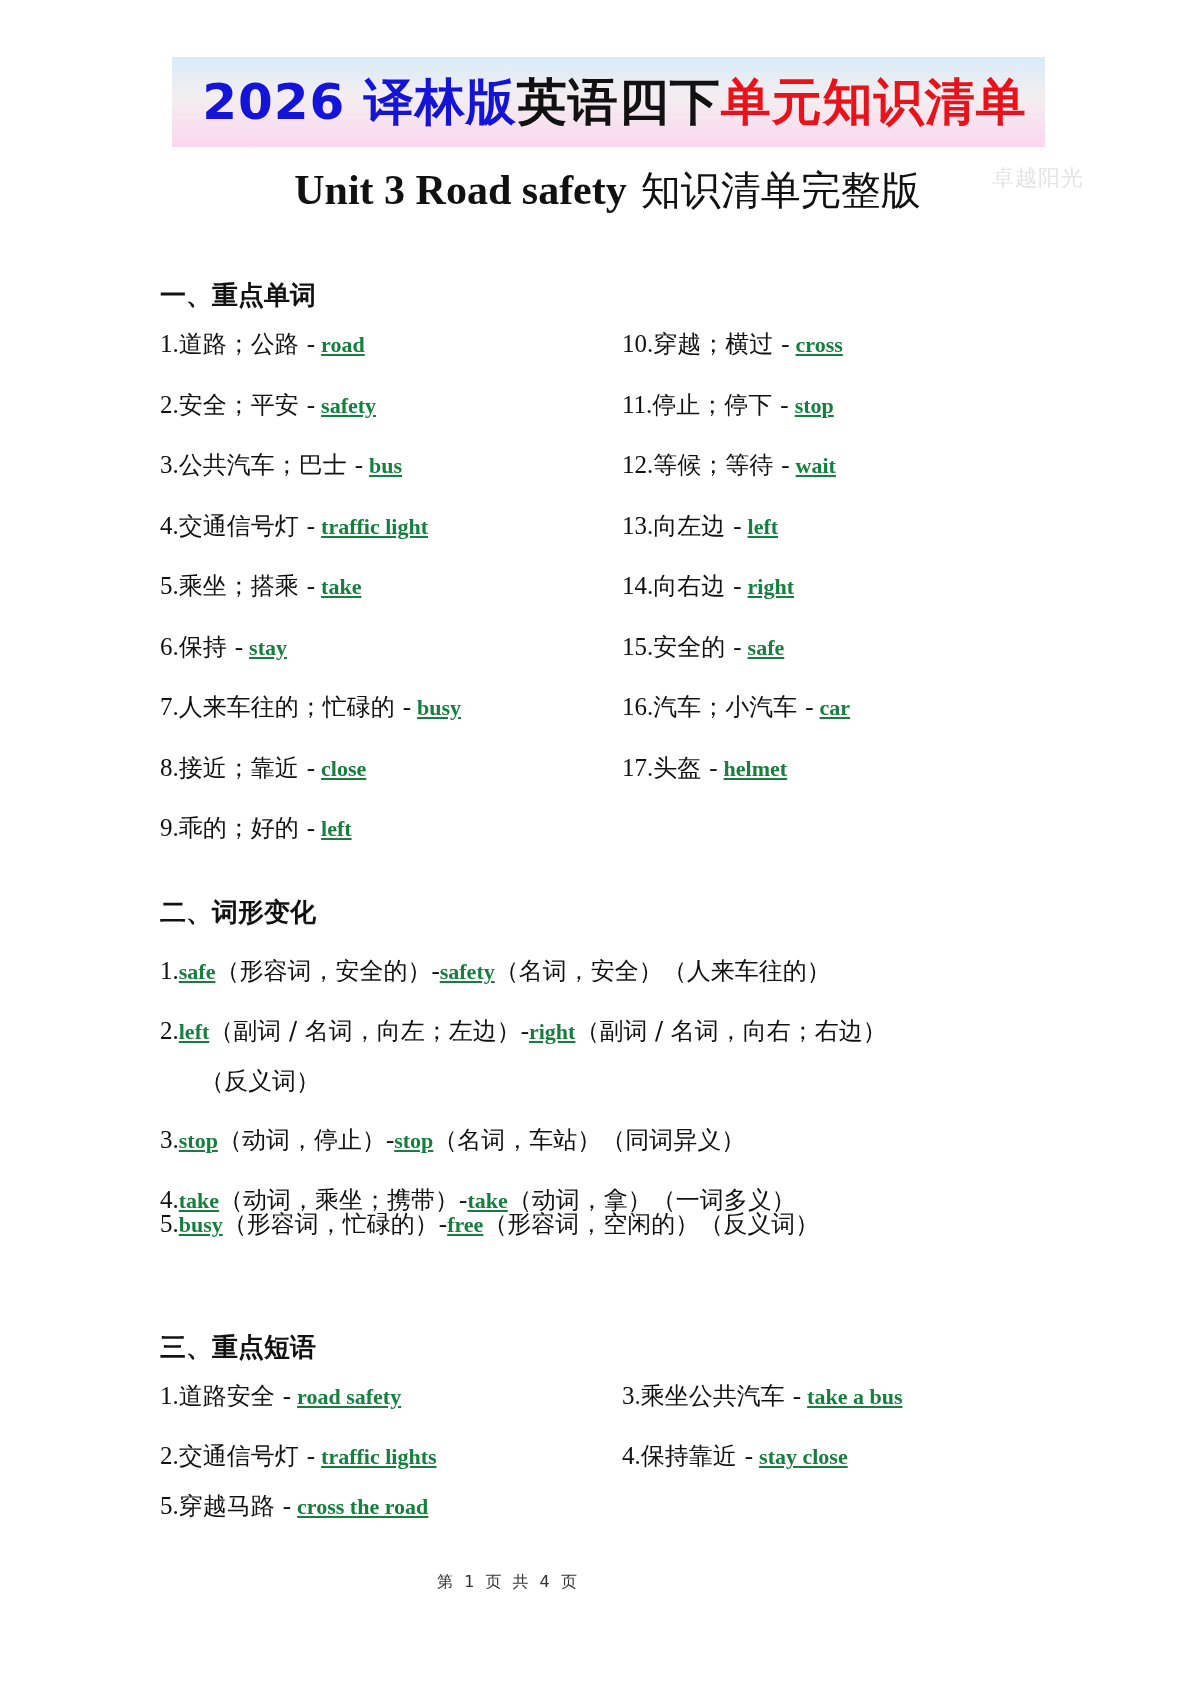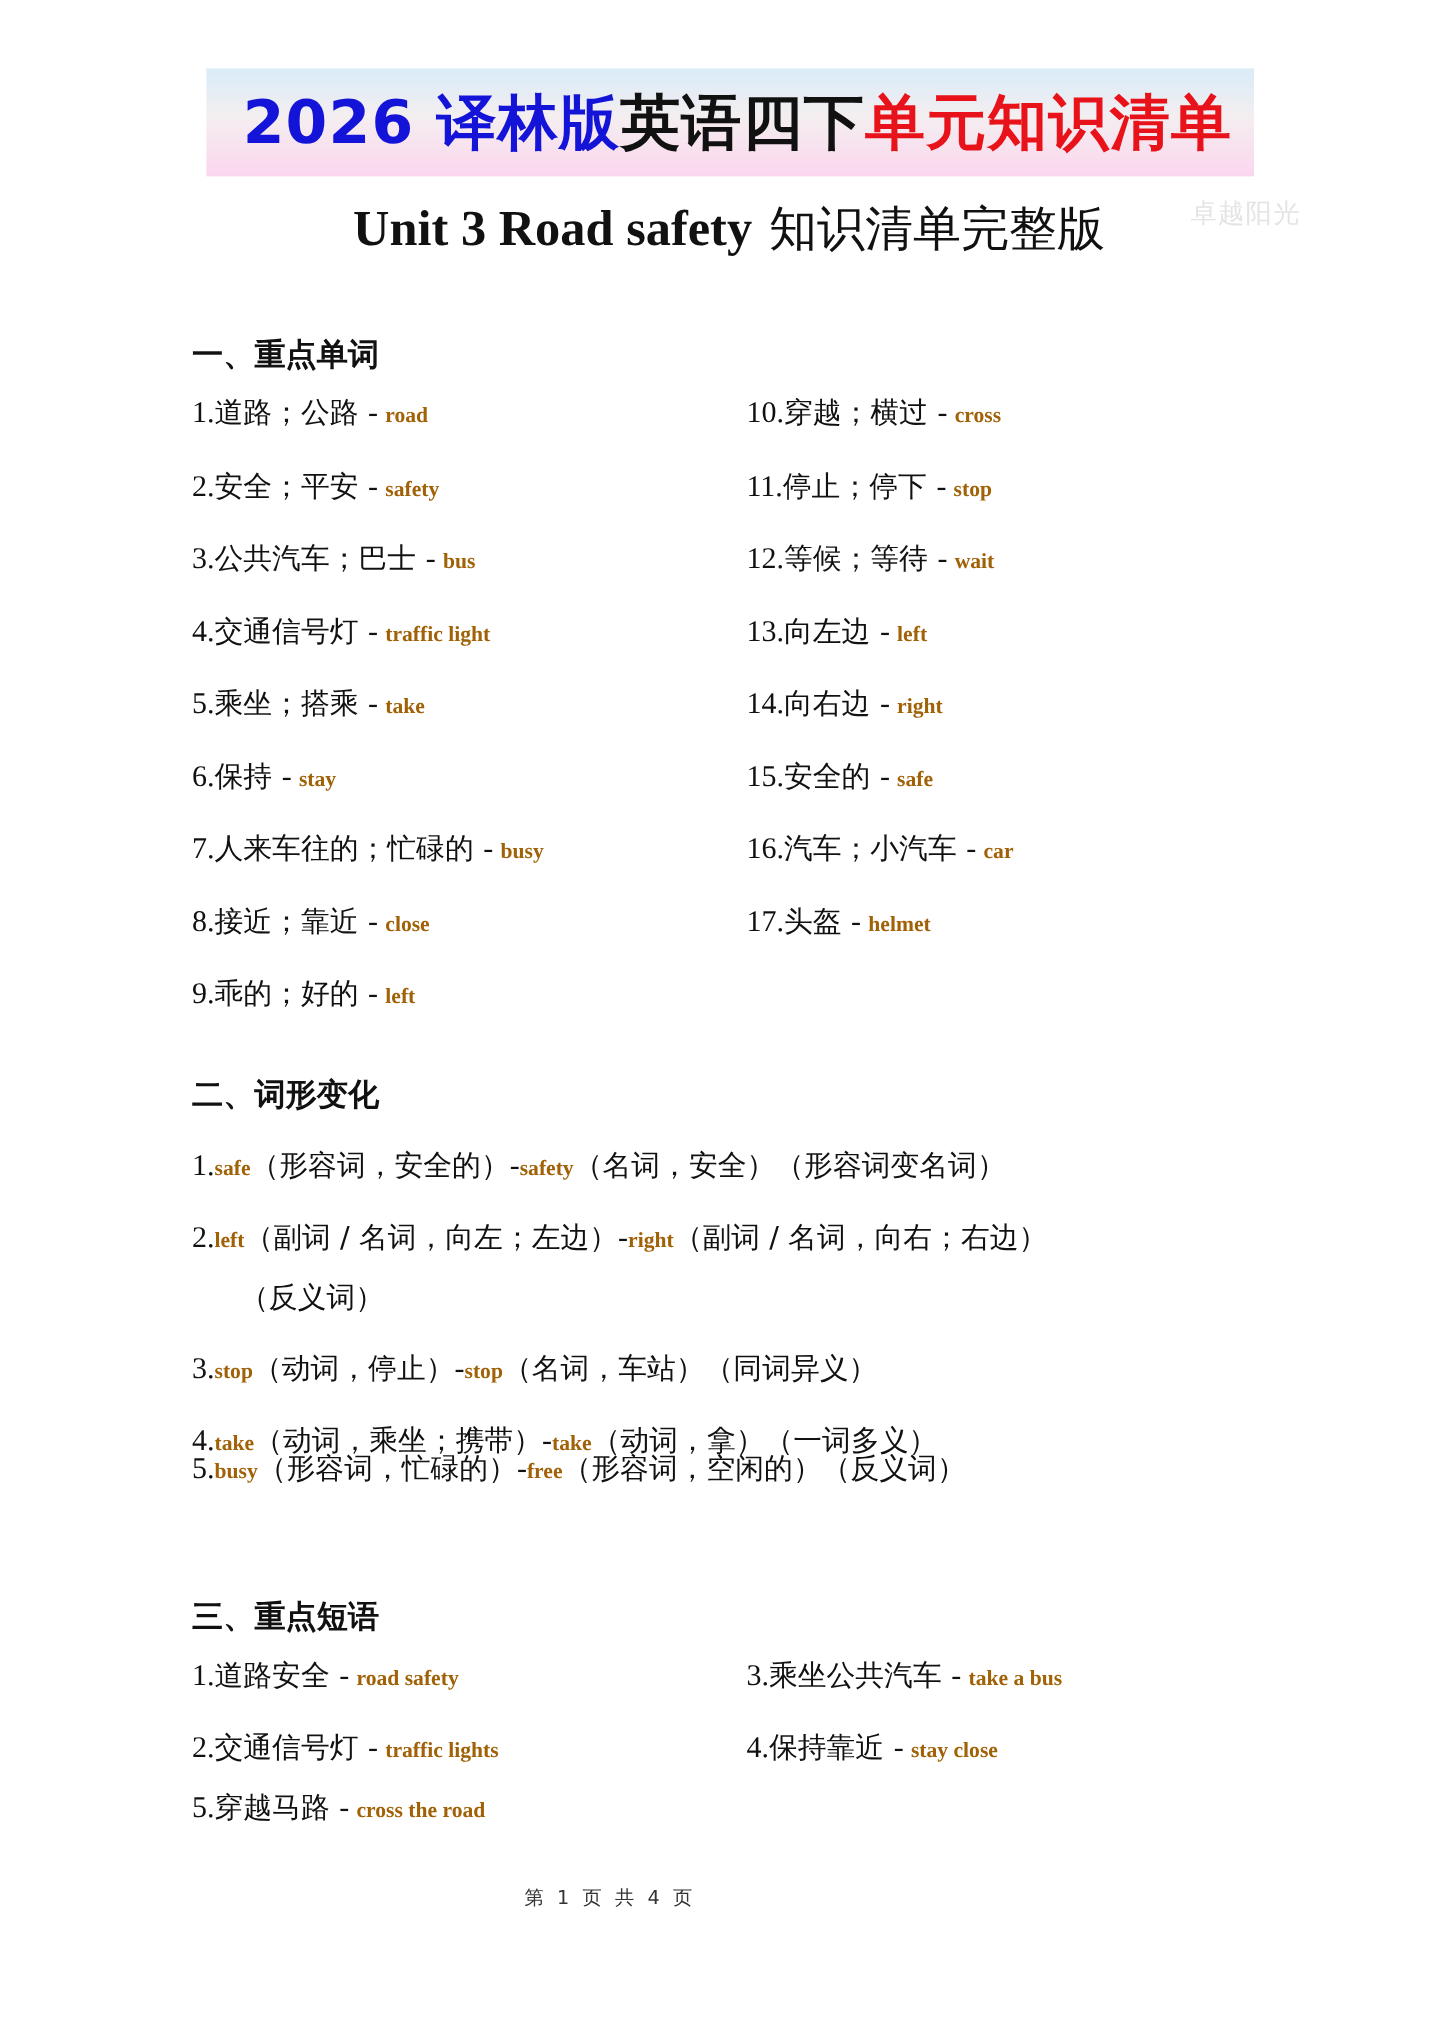--- a/index.html
+++ b/index.html
@@ -15,21 +15,21 @@
   .b-red { color:#e8121a; }
   .title { position:absolute; left:0; width:1191px; top:163px; text-align:center;
            font-size:42px; font-weight:bold; white-space:nowrap;padding-left:12px; }
   .title .t-cn { font-weight:normal; font-family:"DejaVu Sans","Liberation Sans",sans-serif; font-size:40px; margin-left:14px; }
   .watermark { position:absolute; left:992px; top:163px; font-size:22px; color:#e4e4e4;
                font-family:"DejaVu Serif",serif; letter-spacing:1px; }
   .section-h { position:absolute; left:160px; font-size:26px; font-weight:bold;
                font-family:"DejaVu Sans","Liberation Sans",sans-serif; }
   .row { position:absolute; font-size:25px; white-space:nowrap; }
   .row .cn { font-family:"DejaVu Sans","Liberation Sans",sans-serif; font-size:24px; }
-  .en { color:#a16207; font-weight:bold; font-family:"Liberation Serif",serif; font-size:18px; }
+  .en { color:#15803d; font-weight:bold; font-family:"Liberation Serif",serif; font-size:22px;text-decoration:underline; }
   .dash { margin:0 6px 0 8px; }
   .footer { position:absolute; left:0; width:1014px; top:1572px; text-align:center;
             font-size:16px; color:#333; font-family:"DejaVu Sans","Liberation Sans",sans-serif; word-spacing:6px; }
 </style>
 </head>
 <body>
 
 <div class="banner">
   <div class="banner-text">
     <span class="b-blue">2026 译林版</span><span class="b-black">英语四下</span><span class="b-red">单元知识清单</span>
@@ -60,21 +60,21 @@
     <div class="row" style="left: 622px; top: 449px;"><span>12.</span><span class="cn">等候；等待</span><span class="dash">-</span><span class="en">wait</span></div>
     <div class="row" style="left: 622px; top: 509.5px;"><span>13.</span><span class="cn">向左边</span><span class="dash">-</span><span class="en">left</span></div>
     <div class="row" style="left: 622px; top: 570px;"><span>14.</span><span class="cn">向右边</span><span class="dash">-</span><span class="en">right</span></div>
     <div class="row" style="left: 622px; top: 630.5px;"><span>15.</span><span class="cn">安全的</span><span class="dash">-</span><span class="en">safe</span></div>
     <div class="row" style="left: 622px; top: 691px;"><span>16.</span><span class="cn">汽车；小汽车</span><span class="dash">-</span><span class="en">car</span></div>
     <div class="row" style="left: 622px; top: 751.5px;"><span>17.</span><span class="cn">头盔</span><span class="dash">-</span><span class="en">helmet</span></div>
   </div>
 
 <div class="section-h" style="top:895px">二、词形变化</div>
 <div id="forms">
-    <div class="row" style="left: 160px; top: 955px;"><span>1.</span><span class="en">safe</span><span class="cn">（形容词，安全的）</span><span>-</span><span class="en">safety</span><span class="cn">（名词，安全）</span><span class="cn">（形容词变名词）</span></div>
+    <div class="row" style="left: 160px; top: 955px;"><span>1.</span><span class="en">safe</span><span class="cn">（形容词，安全的）</span><span>-</span><span class="en">safety</span><span class="cn">（名词，安全）</span><span class="cn">（人来车往的）</span></div>
     <div class="row" style="left: 160px; top: 1015px;"><span>2.</span><span class="en">left</span><span class="cn">（副词 / 名词，向左；左边）</span><span>-</span><span class="en">right</span><span class="cn">（副词 / 名词，向右；右边）</span><span class="cn" style="display: block; margin-left: 40px; margin-top: 18px;">（反义词）</span></div>
     <div class="row" style="left: 160px; top: 1124px;"><span>3.</span><span class="en">stop</span><span class="cn">（动词，停止）</span><span>-</span><span class="en">stop</span><span class="cn">（名词，车站）</span><span class="cn">（同词异义）</span></div>
     <div class="row" style="left: 160px; top: 1184px;"><span>4.</span><span class="en">take</span><span class="cn">（动词，乘坐；携带）</span><span>-</span><span class="en">take</span><span class="cn">（动词，拿）</span><span class="cn">（一词多义）</span></div>
     <div class="row" style="left: 160px; top: 1208px; text-align: center;"><span>5.</span><span class="en">busy</span><span class="cn">（形容词，忙碌的）</span><span>-</span><span class="en">free</span><span class="cn">（形容词，空闲的）</span><span class="cn">（反义词）</span></div>
   </div>
 
 <div class="section-h" style="top:1330px">三、重点短语</div>
 <div id="phrases">
     <div class="row" style="left: 160px; top: 1380px;"><span>1.</span><span class="cn">道路安全</span><span class="dash">-</span><span class="en">road safety</span></div>
     <div class="row" style="left: 160px; top: 1440px;"><span>2.</span><span class="cn">交通信号灯</span><span class="dash">-</span><span class="en">traffic lights</span></div>

